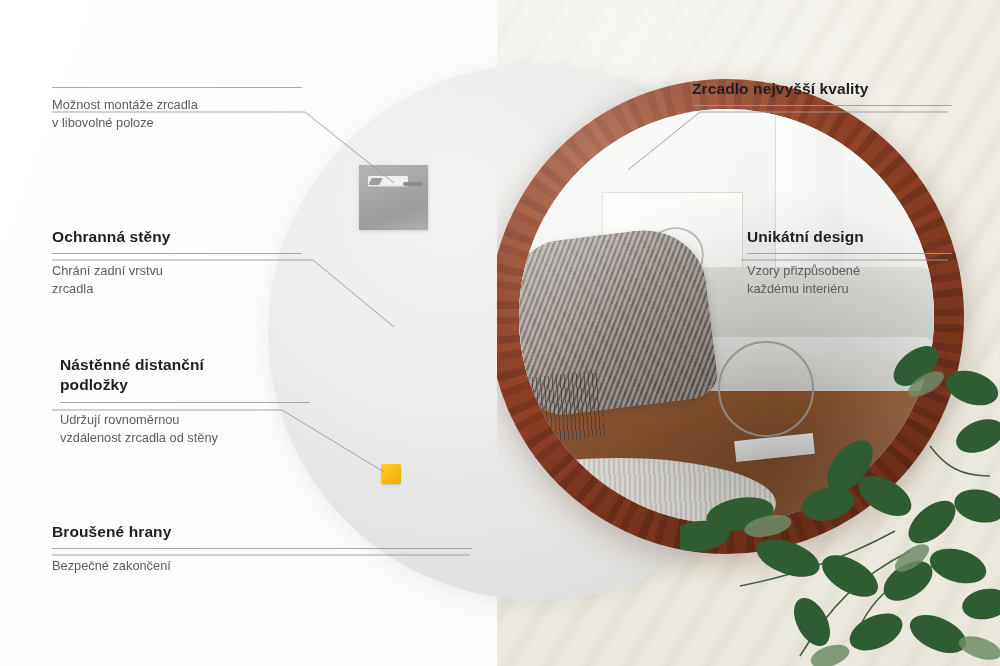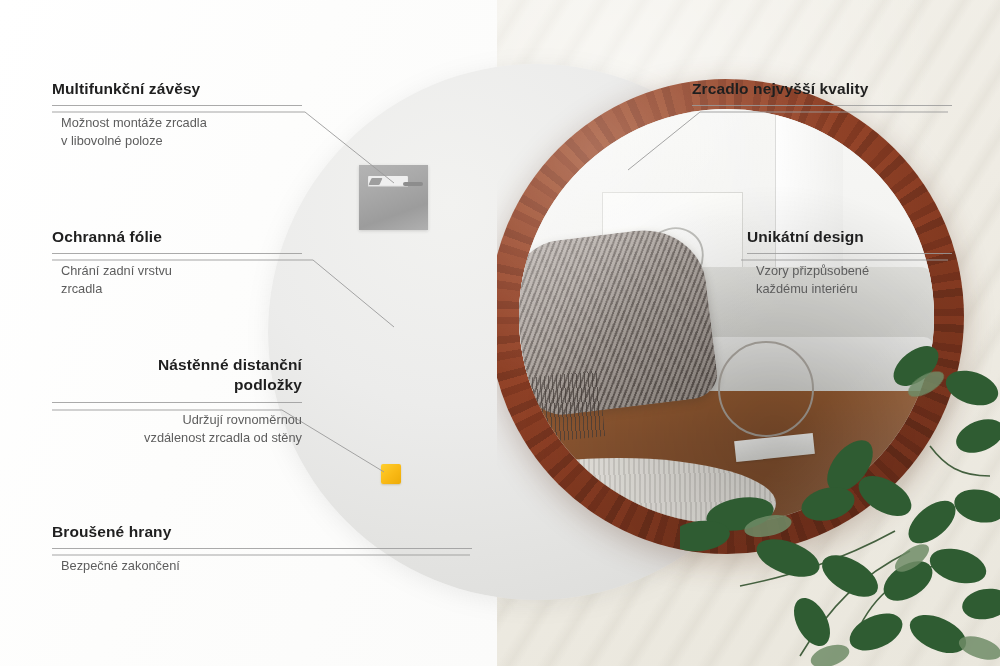--- a/index.html
+++ b/index.html
@@ -183,28 +183,27 @@
   .callout .title {
     font-size:15.5px; font-weight:bold; color:#1f1f1f; letter-spacing:.1px;
     white-space:nowrap;
   }
   .callout .rule {
     height:1px; background:#9b9b9b; margin-top:7px; opacity:.85;
   }
   .callout .desc {
     font-size:12.8px; line-height:17.5px; color:#5d5d5d; margin-top:8px;
     white-space:pre-line;
-    margin-left:9px;
   }
   .callout.right .title,
   .callout.right .desc { }
 
   .c1 { left:52px; top:80px;  width:250px; }
   .c2 { left:52px; top:228px; width:250px; }
-  .c3 { left:52px; top:355px; width:250px;text-align:right; }
+  .c3 { left:60px; top:355px; width:250px; }
   .c4 { left:52px; top:523px; width:420px; }
   .c5 { right:48px; top:80px;  width:260px; }
   .c6 { right:48px; top:228px; width:205px; }
 
   svg.leaders { position:absolute; inset:0; width:1000px; height:666px; pointer-events:none; }
 </style>
 </head>
 <body>
 
 <div id="stage">
@@ -289,28 +288,27 @@
       <path d="M52 112 H305 L394 183"></path>
       <path d="M52 260 H313 L394 327"></path>
       <path d="M52 410 H282 L384 472"></path>
       <path d="M52 555 H470"></path>
       <path d="M948 112 H700 L628 170"></path>
       <path d="M948 260 H741"></path>
     </g>
   </svg>
 
   <div class="callout c1">
-    <div class="title">Multifunkční závěsy</div>
     <div class="rule"></div>
     <div class="desc">Možnost montáže zrcadla
 v libovolné poloze</div>
   </div>
 
   <div class="callout c2">
-    <div class="title">Ochranná fólie</div>
+    <div class="title">Ochranná stěny</div>
     <div class="rule"></div>
     <div class="desc">Chrání zadní vrstvu
 zrcadla</div>
   </div>
 
   <div class="callout c3">
     <div class="title" style="white-space:pre-line;line-height:20px;">Nástěnné distanční
 podložky</div>
     <div class="rule"></div>
     <div class="desc">Udržují rovnoměrnou

